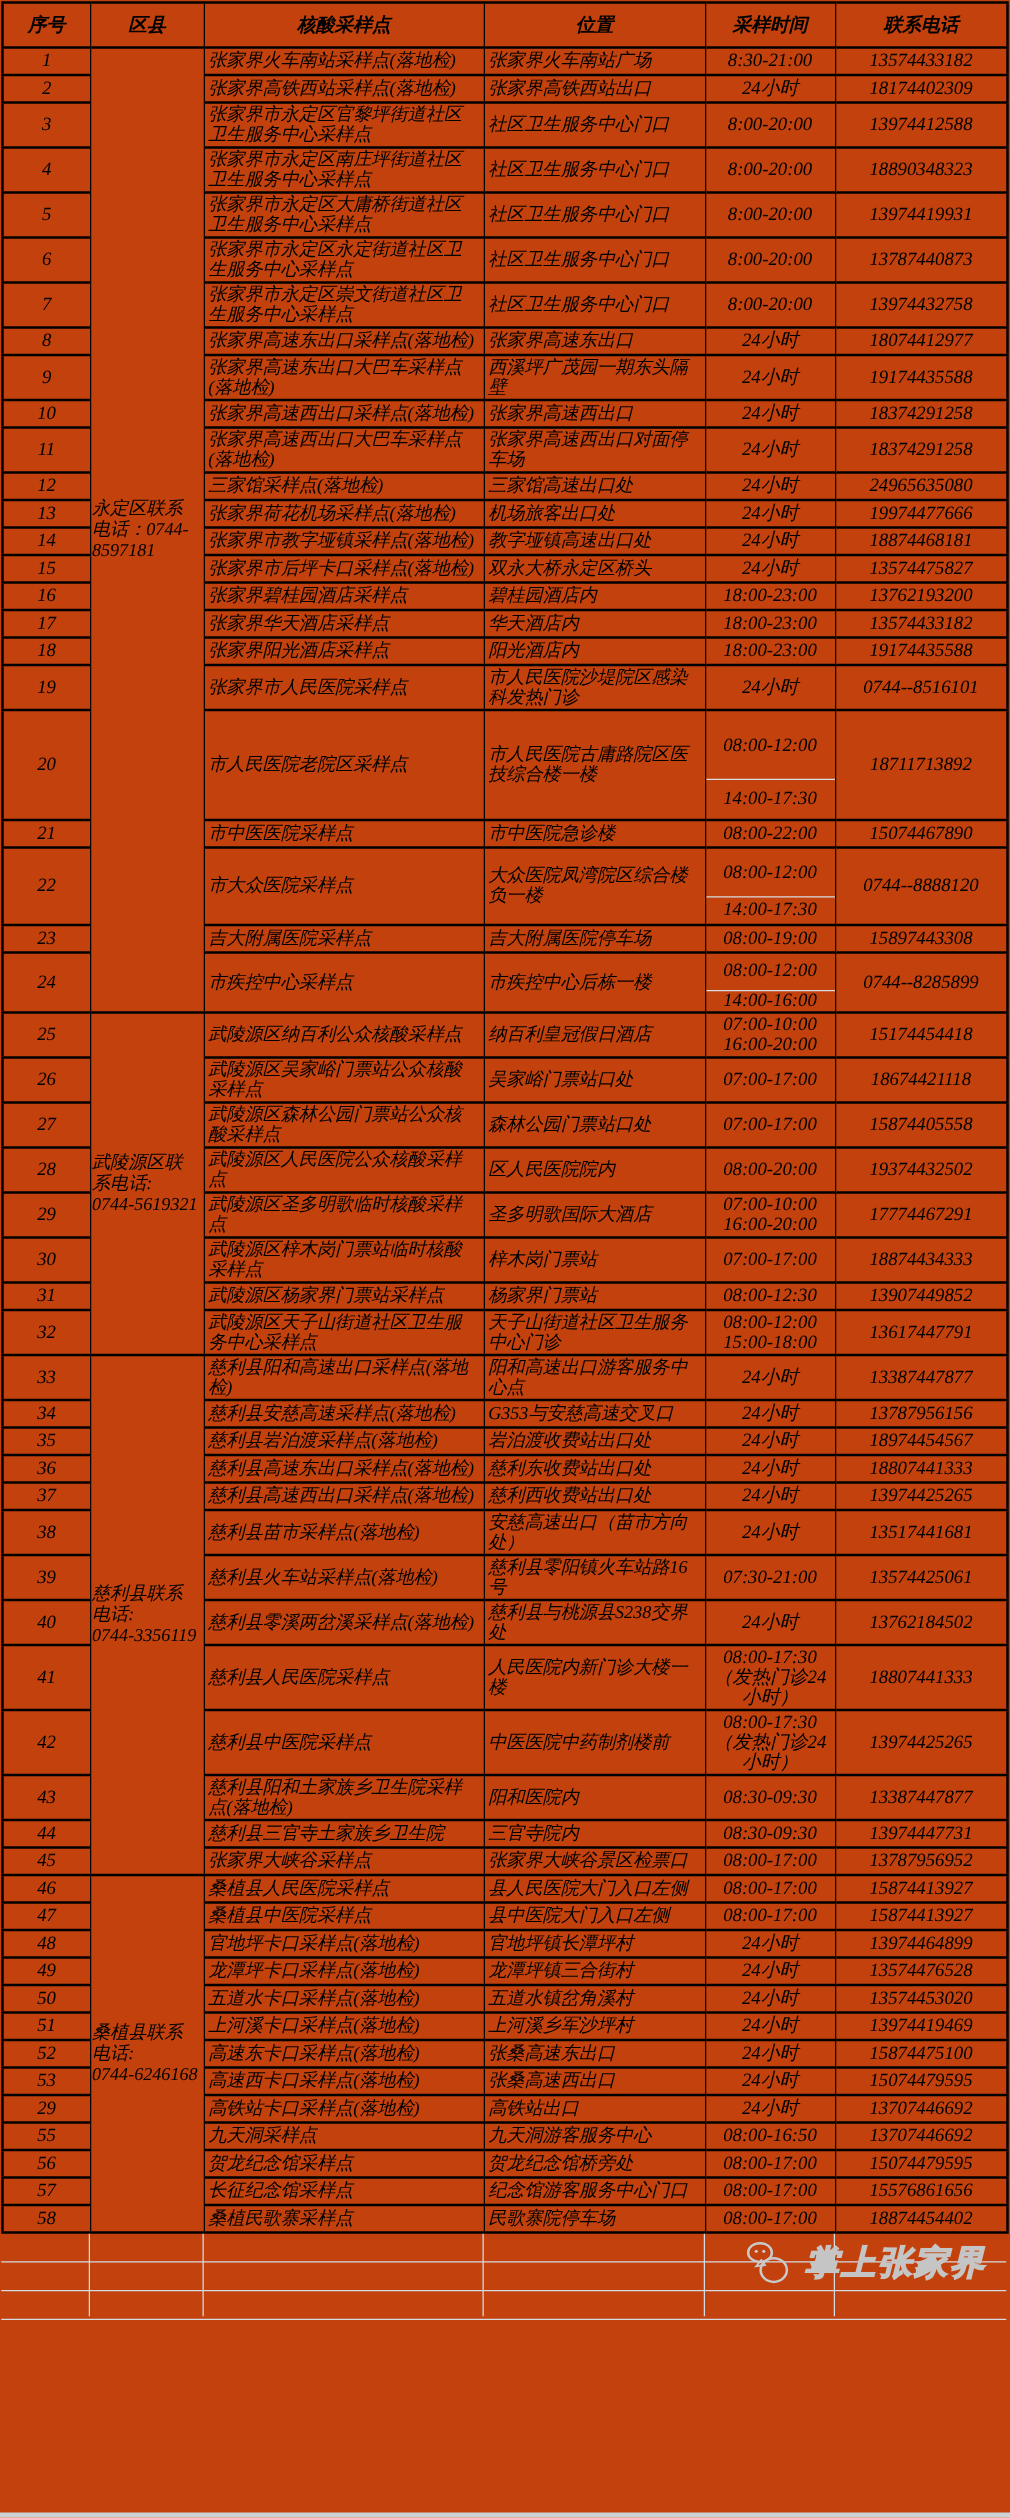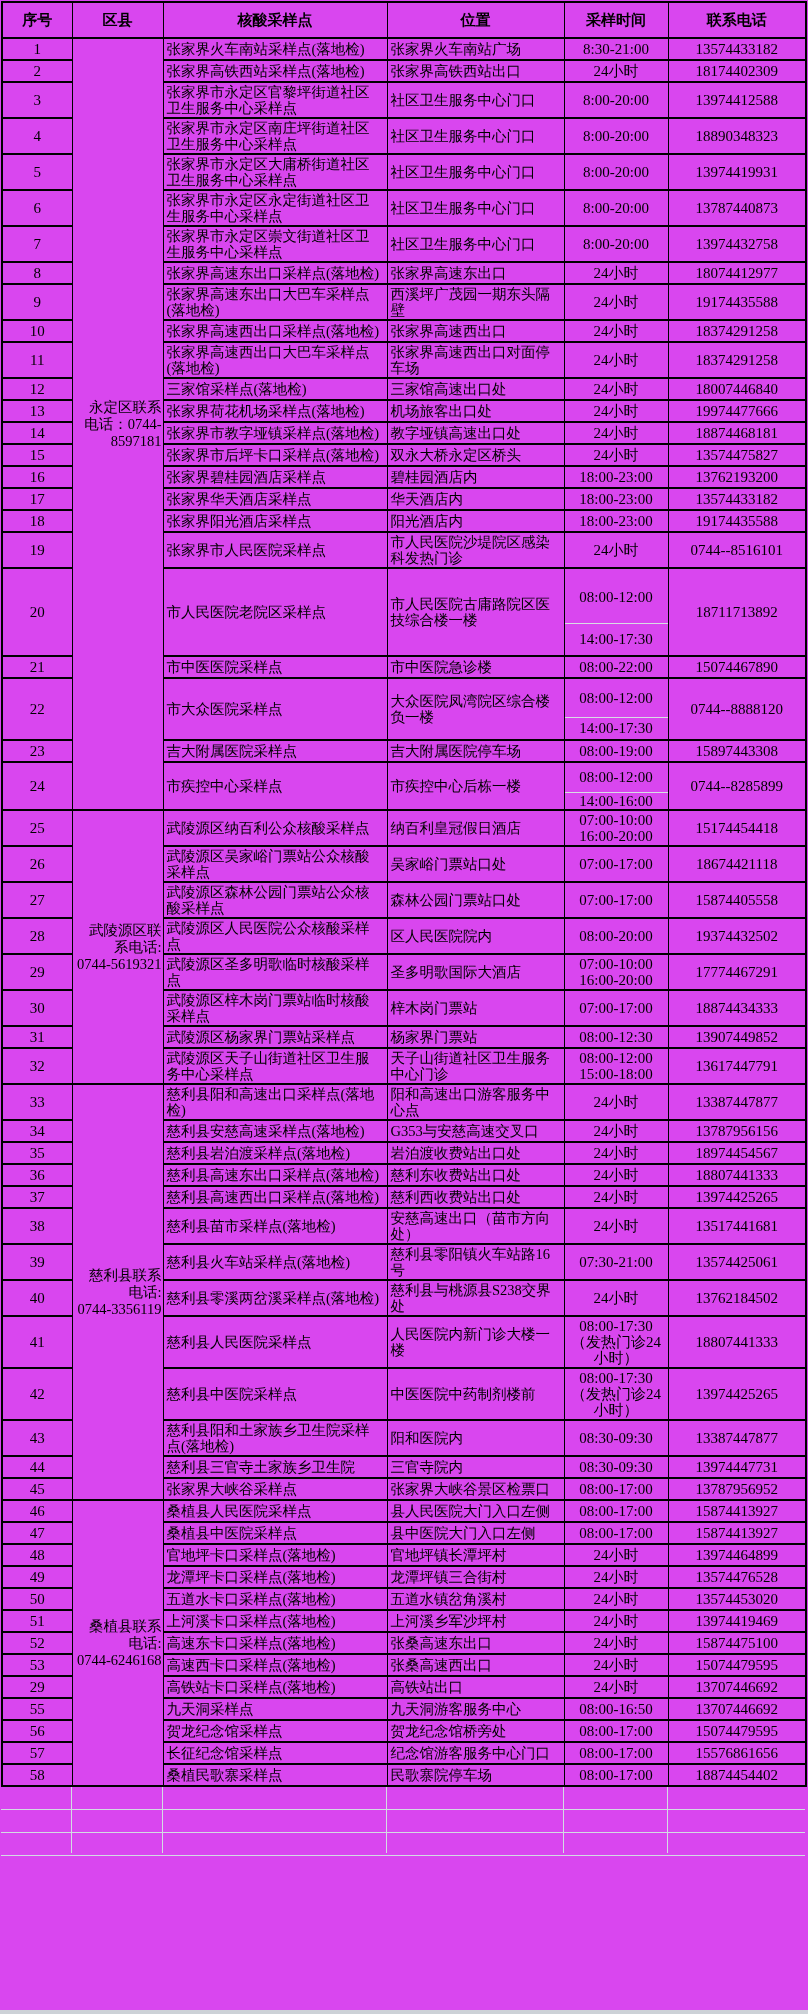--- a/index.html
+++ b/index.html
@@ -1,27 +1,27 @@
 <!DOCTYPE html>
 <html><head>
 <meta charset="utf-8">
 <style>
   html,body{margin:0;padding:0;background:#fff;}
-  .canvas{width:808px;height:2014px;position:relative;overflow:hidden;background:#d946ef;
-          font-family:"Liberation Serif","DejaVu Serif",serif;color:#000;}
+  .canvas{width:808px;height:2014px;position:relative;overflow:hidden;background:#c2410c;
+          font-family:"Liberation Serif","DejaVu Serif",serif;color:#000;font-style:italic;}
   table{border-collapse:collapse;table-layout:fixed;width:804px;margin:1px 0 0 1px;}
   col.c1{width:70px}col.c2{width:91px}col.c3{width:224px}col.c4{width:177px}col.c5{width:104px}col.c6{width:138px}
   th,td{border:1px solid #000;border-top-width:2px;border-bottom-width:2px;overflow:hidden;}
   table{border:2px solid #000;}
   thead th{height:32px;font-size:15px;font-weight:700;text-align:center;padding:1px 2px;}
   tr{height:22px;}
   td{font-size:14.5px;line-height:16px;padding:1px 3px;vertical-align:middle;word-break:break-all;}
   td.c{text-align:center;padding:1px 1px;}
   td.num{font-family:"Liberation Serif","DejaVu Serif",serif;font-size:15px;}
-  td.county{text-align:right;white-space:pre-line;padding:1px 1px;line-height:17px;}
+  td.county{text-align:left;white-space:pre-line;padding:1px 1px;line-height:17px;}
   td.site,td.loc{text-align:left;}
   td.time{white-space:pre-line;}
   td.p0{padding:0;}
   .ts-wrap{display:flex;flex-direction:column;width:100%;}
   .ts-top{flex:1.8;display:flex;align-items:center;justify-content:center;border-bottom:1px solid #d8dde4;}
   .ts-bot{flex:1;display:flex;align-items:center;justify-content:center;}
   .footer{position:relative;height:70px;margin-left:1px;width:804px;}
   .grid-row{height:22px;border-bottom:1px solid #d3dbe3;}
   .vline{position:absolute;top:0;bottom:4px;width:1px;background:#d3dbe3;}
   .watermark{position:absolute;top:5px;right:16px;display:flex;align-items:center;gap:6px;}
@@ -132,21 +132,21 @@
           <td class="site">张家界高速西出口大巴车采样点(落地检)</td>
           <td class="loc">张家界高速西出口对面停车场</td>
           <td class="c num time">24小时</td>
           <td class="c num">18374291258</td>
         </tr>
         <tr>
           <td class="c num">12</td>
           <td class="site">三家馆采样点(落地检)</td>
           <td class="loc">三家馆高速出口处</td>
           <td class="c num time">24小时</td>
-          <td class="c num">18007446840</td>
+          <td class="c num">24965635080</td>
         </tr>
         <tr>
           <td class="c num">13</td>
           <td class="site">张家界荷花机场采样点(落地检)</td>
           <td class="loc">机场旅客出口处</td>
           <td class="c num time">24小时</td>
           <td class="c num">19974477666</td>
         </tr>
         <tr>
           <td class="c num">14</td>
@@ -495,16 +495,26 @@
 
   <div class="footer">
     <div class="vline" style="left:70px"></div>
     <div class="vline" style="left:161px"></div>
     <div class="vline" style="left:385px"></div>
     <div class="vline" style="left:562px"></div>
     <div class="vline" style="left:666px"></div>
     <div class="grid-row"></div>
     <div class="grid-row"></div>
     <div class="grid-row"></div>
+    <div class="watermark">
+      <svg width="42" height="36" viewBox="0 0 42 36">
+        <ellipse cx="12" cy="10" rx="9.5" ry="7.5" fill="none" stroke="#c9c9c9" stroke-width="2"></ellipse>
+        <circle cx="9" cy="9" r="1.3" fill="#c9c9c9"></circle>
+        <circle cx="15" cy="9" r="1.3" fill="#c9c9c9"></circle>
+        <ellipse cx="23" cy="24" rx="10.5" ry="9.5" fill="none" stroke="#c9c9c9" stroke-width="2"></ellipse>
+        <path d="M13 16 L9 21 L16 20 Z" fill="none" stroke="#c9c9c9" stroke-width="1.5"></path>
+      </svg>
+      <span class="watermark-text">掌上张家界</span>
+    </div>
   </div>
 
   <div class="bottom-strip"></div>
 </div>
 
 </body></html>

